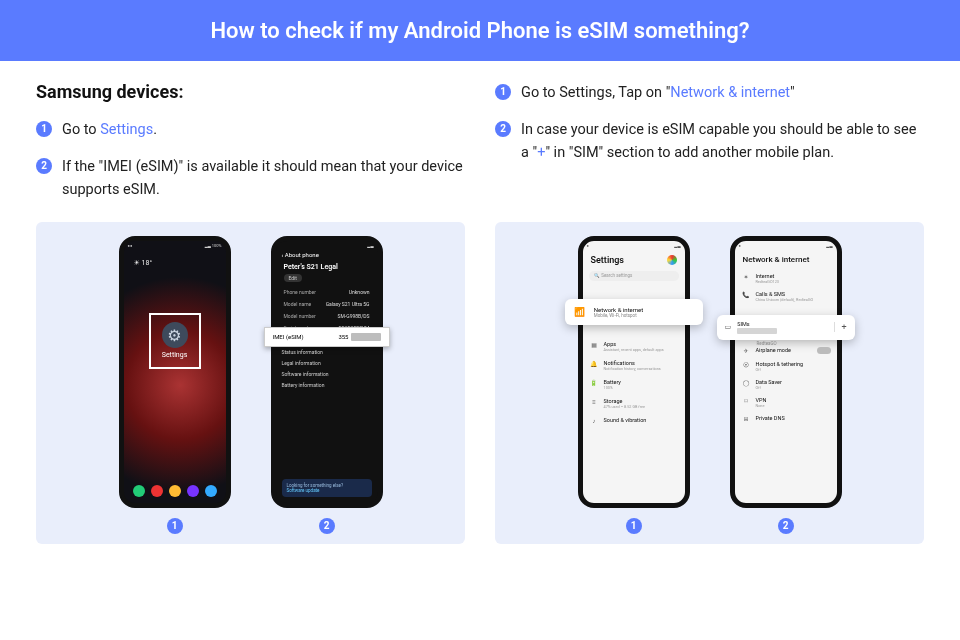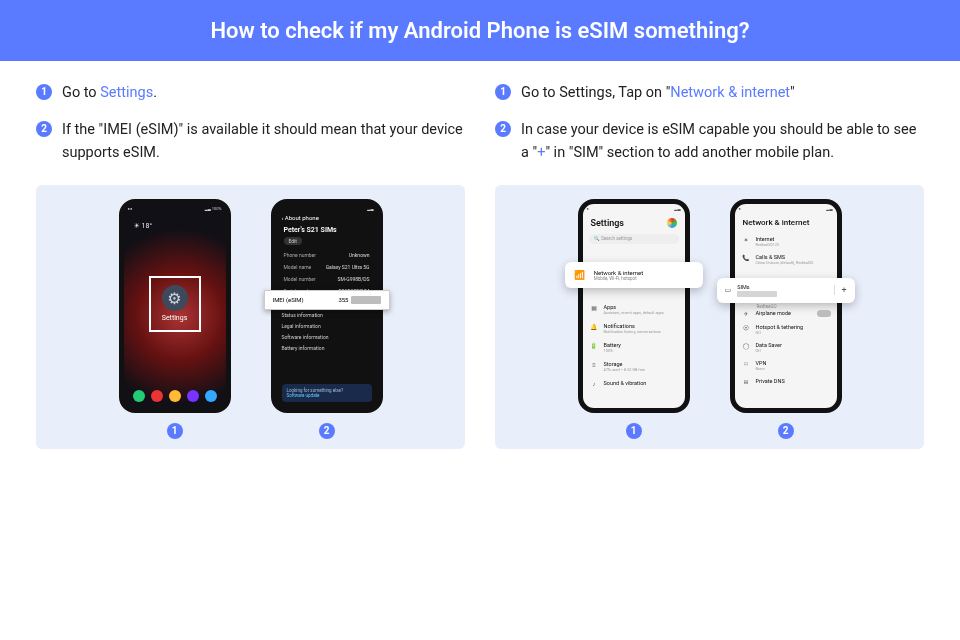--- a/index.html
+++ b/index.html
@@ -71,21 +71,21 @@
     justify-content: center;
   }
   .shot {
     display: flex;
     flex-direction: column;
     align-items: center;
     gap: 8px;
   }
   .phone {
     width: 112px;
-    height: 214px;
+    height: 272px;
     border-radius: 16px;
     border: 5px solid #111;
     background: #111;
     position: relative;
     overflow: visible;
   }
   .phone.light { background: #f5f5f5; }
   .shot-num {
     width: 16px; height: 16px;
     border-radius: 50%;
@@ -258,20 +258,21 @@
 </style>
 </head>
 <body>
 
 <div class="header">
   <span>How to check if my Android Phone is eSIM something?</span>
 </div>
 
 <div class="columns">
   <div class="col">
+    <h2>Samsung devices:</h2>
     <div>
         <div class="step">
           <div class="step-num">1</div>
           <div class="step-body">
             <p><span>Go to </span><span class="hl">Settings</span><span>.</span></p>
           </div>
         </div>
         <div class="step">
           <div class="step-num">2</div>
           <div class="step-body">
@@ -322,21 +323,21 @@
       </div>
       <div class="shot-num">1</div>
     </div>
     <div class="shot">
       <div class="phone phone-b">
         <div class="statusbar">
             <span></span>
             <span>▂▃</span>
           </div>
         <div class="topbar">‹  About phone</div>
-        <div class="device">Peter's S21 SIMs</div>
+        <div class="device">Peter's S21 Legal</div>
         <div class="edit">Edit</div>
         <div class="rows">
             <div class="row">
               <span>Phone number</span>
               <span class="v">Unknown</span>
             </div>
             <div class="row">
               <span>Model name</span>
               <span class="v">Galaxy S21 Ultra 5G</span>
             </div>

